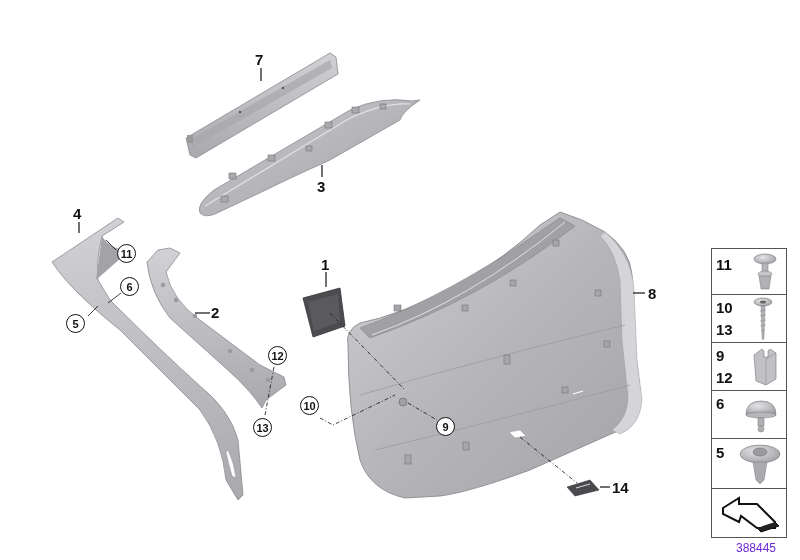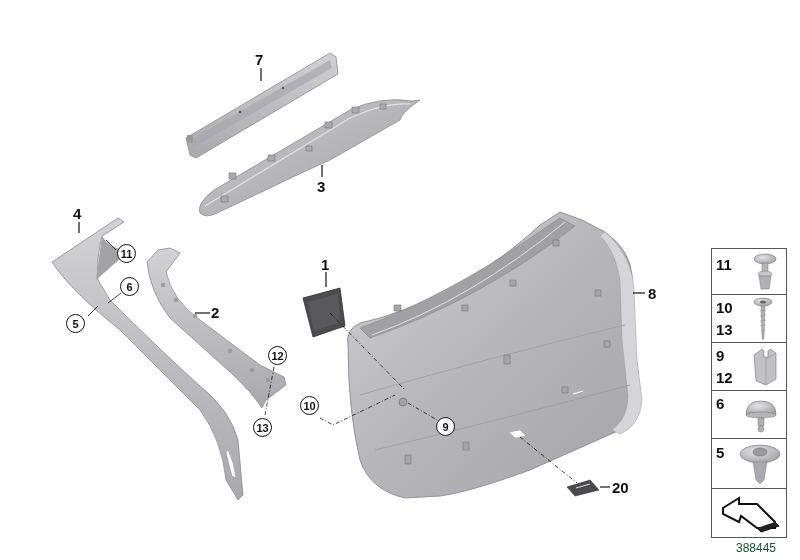--- a/index.html
+++ b/index.html
@@ -8,21 +8,21 @@
   #canvas { position: absolute; left: 0; top: 0; width: 800px; height: 560px; }
   .lbl { position: absolute; font-weight: bold; font-size: 15px; color: #111; line-height: 1; }
   .circ { position: absolute; width: 19px; height: 19px; border: 1.6px solid #111; border-radius: 50%;
           background: #fff; font-weight: bold; font-size: 11px; color: #111;
           display: flex; align-items: center; justify-content: center; box-sizing: border-box; }
   .legend { position: absolute; left: 711px; top: 248px; width: 74px; border: 1px solid #555; background: #fff; }
   .cell { position: relative; border-bottom: 1px solid #555; box-sizing: border-box; }
   .cell:last-child { border-bottom: none; }
   .cnum { position: absolute; left: 4px; font-weight: bold; font-size: 15px; color: #111; line-height: 1; }
   .cicon { position: absolute; right: 6px; }
-  .docid { position: absolute; left: 736px; top: 541px; font-size: 12px; color: #14532d; }
+  .docid { position: absolute; left: 736px; top: 541px; font-size: 12px; color: #6d28d9; }
 </style>
 </head>
 <body>
 
 <svg id="canvas" viewBox="0 0 800 560" xmlns="http://www.w3.org/2000/svg">
   <defs>
     <linearGradient id="gPanel" x1="0" y1="0" x2="1" y2="1">
       <stop offset="0" stop-color="#cfcfd3"></stop>
       <stop offset="0.5" stop-color="#b5b5ba"></stop>
       <stop offset="1" stop-color="#a3a3a8"></stop>
@@ -133,21 +133,21 @@
 <div class="circ" style="left:117px;top:244px;">11</div>
 <div class="circ" style="left:120px;top:277px;">6</div>
 <div class="circ" style="left:66px;top:314px;">5</div>
 <div class="lbl" style="left:211px;top:305px;">2</div>
 <div class="circ" style="left:268px;top:346px;">12</div>
 <div class="circ" style="left:253px;top:418px;">13</div>
 <div class="lbl" style="left:321px;top:257px;">1</div>
 <div class="lbl" style="left:648px;top:286px;">8</div>
 <div class="circ" style="left:300px;top:396px;">10</div>
 <div class="circ" style="left:436px;top:417px;">9</div>
-<div class="lbl" style="left:612px;top:480px;">20</div>
+<div class="lbl" style="left:612px;top:480px;">14</div>
 
 <div class="legend">
   <div class="cell" style="height:46px;">
     <span class="cnum" style="top:8px;">11</span>
     <svg class="cicon" width="30" height="42" viewBox="0 0 30 42" style="top:2px;">
       <ellipse cx="15" cy="8" rx="11" ry="5" fill="url(#gKnob)" stroke="#777" stroke-width="0.6"></ellipse>
       <rect x="12" y="12" width="6" height="10" fill="#b5b5ba" stroke="#777" stroke-width="0.5"></rect>
       <ellipse cx="15" cy="23" rx="7" ry="3" fill="#c5c5ca" stroke="#777" stroke-width="0.5"></ellipse>
       <path d="M9,25 L21,25 L19,38 L11,38 Z" fill="#b0b0b5" stroke="#777" stroke-width="0.5"></path>
     </svg>

